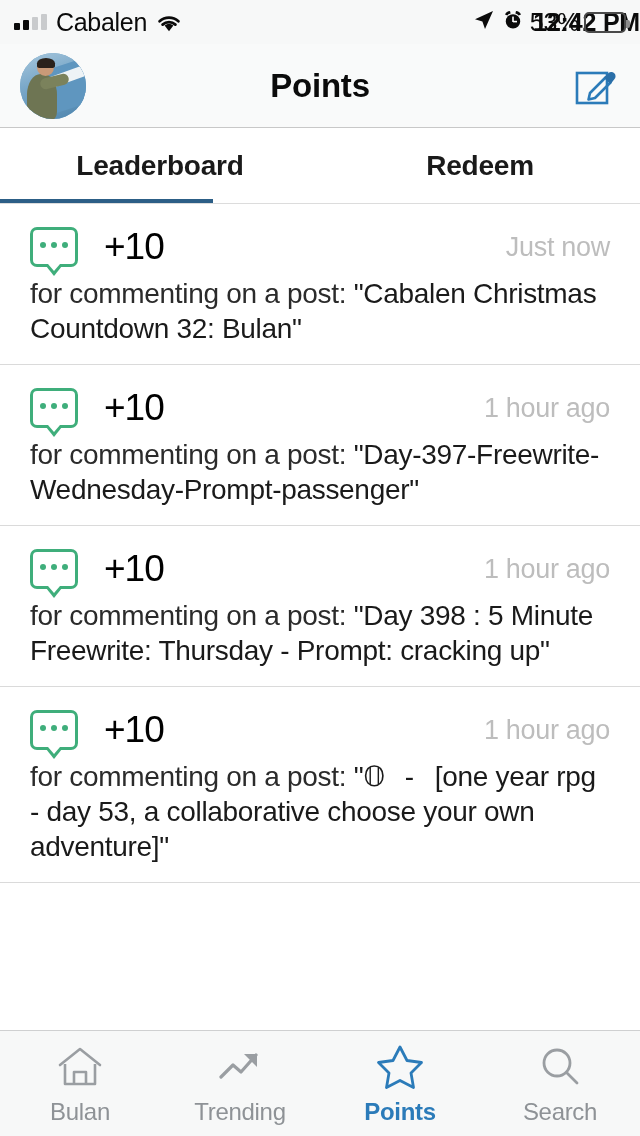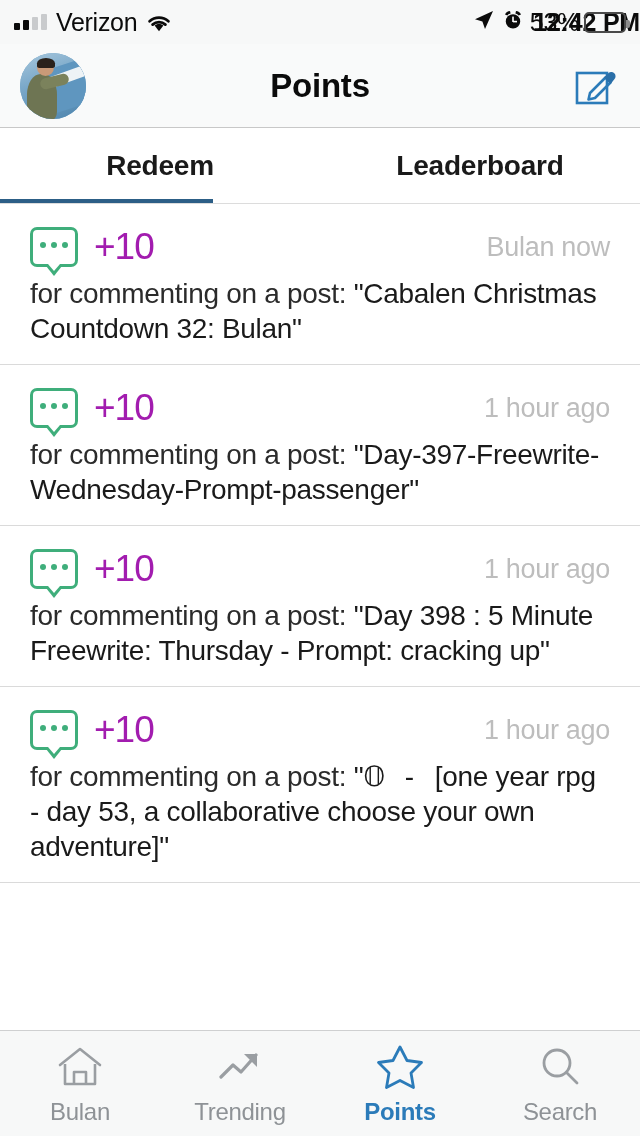--- a/index.html
+++ b/index.html
@@ -110,21 +110,21 @@
     width: 0; height: 0;
     border-left: 8px solid transparent; border-right: 8px solid transparent;
     border-top: 10px solid #3fae7b;
   }
   .bubble .tailin {
     position: absolute; left: 50%; bottom: -4px; margin-left: -6px;
     width: 0; height: 0;
     border-left: 6px solid transparent; border-right: 6px solid transparent;
     border-top: 7px solid #ffffff;
   }
-  .points { font-size: 37px; color: #a21caf; margin-left: 16px; letter-spacing: -1px; }
+  .points { font-size: 37px; color: #000000; margin-left: 26px; letter-spacing: -1px; }
   .time { margin-left: auto; font-size: 27px; color: #bdbdbd; letter-spacing: -0.3px; }
   .reason {
     margin-top: 6px;
     font-size: 28px; line-height: 1.25;
     color: #1a1a1a; letter-spacing: -0.3px;
     word-break: break-word;
   }
   .reason .lead { color: #2b2b2b; }
 
   
@@ -152,21 +152,21 @@
 <div class="phone">
 
   <div class="statusbar">
     <div class="sb-left">
       <span class="bars">
         <i class="on"></i>
           <i class="on"></i>
           <i></i>
           <i></i>
       </span>
-      <span class="carrier">Verizon</span>
+      <span class="carrier">Cabalen</span>
       <span>
         <svg class="wifi" viewBox="0 0 26 19">
           <path d="M13 18.2 L8.6 12.6 a7 7 0 0 1 8.8 0 Z" fill="#0b0b0b"></path>
           <path d="M3.6 8.2 a14 14 0 0 1 18.8 0" stroke="#0b0b0b" stroke-width="2.8" fill="none" stroke-linecap="round"></path>
           <path d="M6.6 11.6 a9.6 9.6 0 0 1 12.8 0" stroke="#0b0b0b" stroke-width="2.8" fill="none" stroke-linecap="round"></path>
         </svg>
       </span>
     </div>
 
     <div class="sb-center">12:42 PM</div>
@@ -207,41 +207,41 @@
     <div class="compose">
       <svg width="48" height="48" viewBox="0 0 48 48">
         <rect x="5" y="11" width="30" height="30" fill="none" stroke="#2b7bb9" stroke-width="2.6"></rect>
         <path d="M18 31 L33.5 15.5 L38.5 20.5 L23 36 L16.5 37.5 Z" fill="none" stroke="#2b7bb9" stroke-width="2.6" stroke-linejoin="round"></path>
         <path d="M33.5 15.5 L37 12 a3.2 3.2 0 0 1 4.6 4.6 L38.5 20.5 Z" fill="#2b6fa8" stroke="#2b6fa8" stroke-width="2"></path>
       </svg>
     </div>
   </div>
 
   <div class="tabs">
+    <button class="tab">Leaderboard</button>
     <button class="tab">Redeem</button>
-    <button class="tab">Leaderboard</button>
     <span class="tab-underline"></span>
   </div>
 
   <div class="list">
 
     <div class="entry">
       <div class="entry-top">
         <span class="bubble">
           <span class="box"></span>
           <span class="dots">
               <span></span>
               <span></span>
               <span></span>
             </span>
           <span class="tail"></span>
             <span class="tailin"></span>
         </span>
         <span class="points">+10</span>
-        <span class="time">Bulan now</span>
+        <span class="time">Just now</span>
       </div>
       <div class="reason">
         <span class="lead">for commenting on a post: </span><span>"Cabalen Christmas Countdown 32: Bulan"</span>
       </div>
     </div>
 
     <div class="entry">
       <div class="entry-top">
         <span class="bubble">
           <span class="box"></span>

